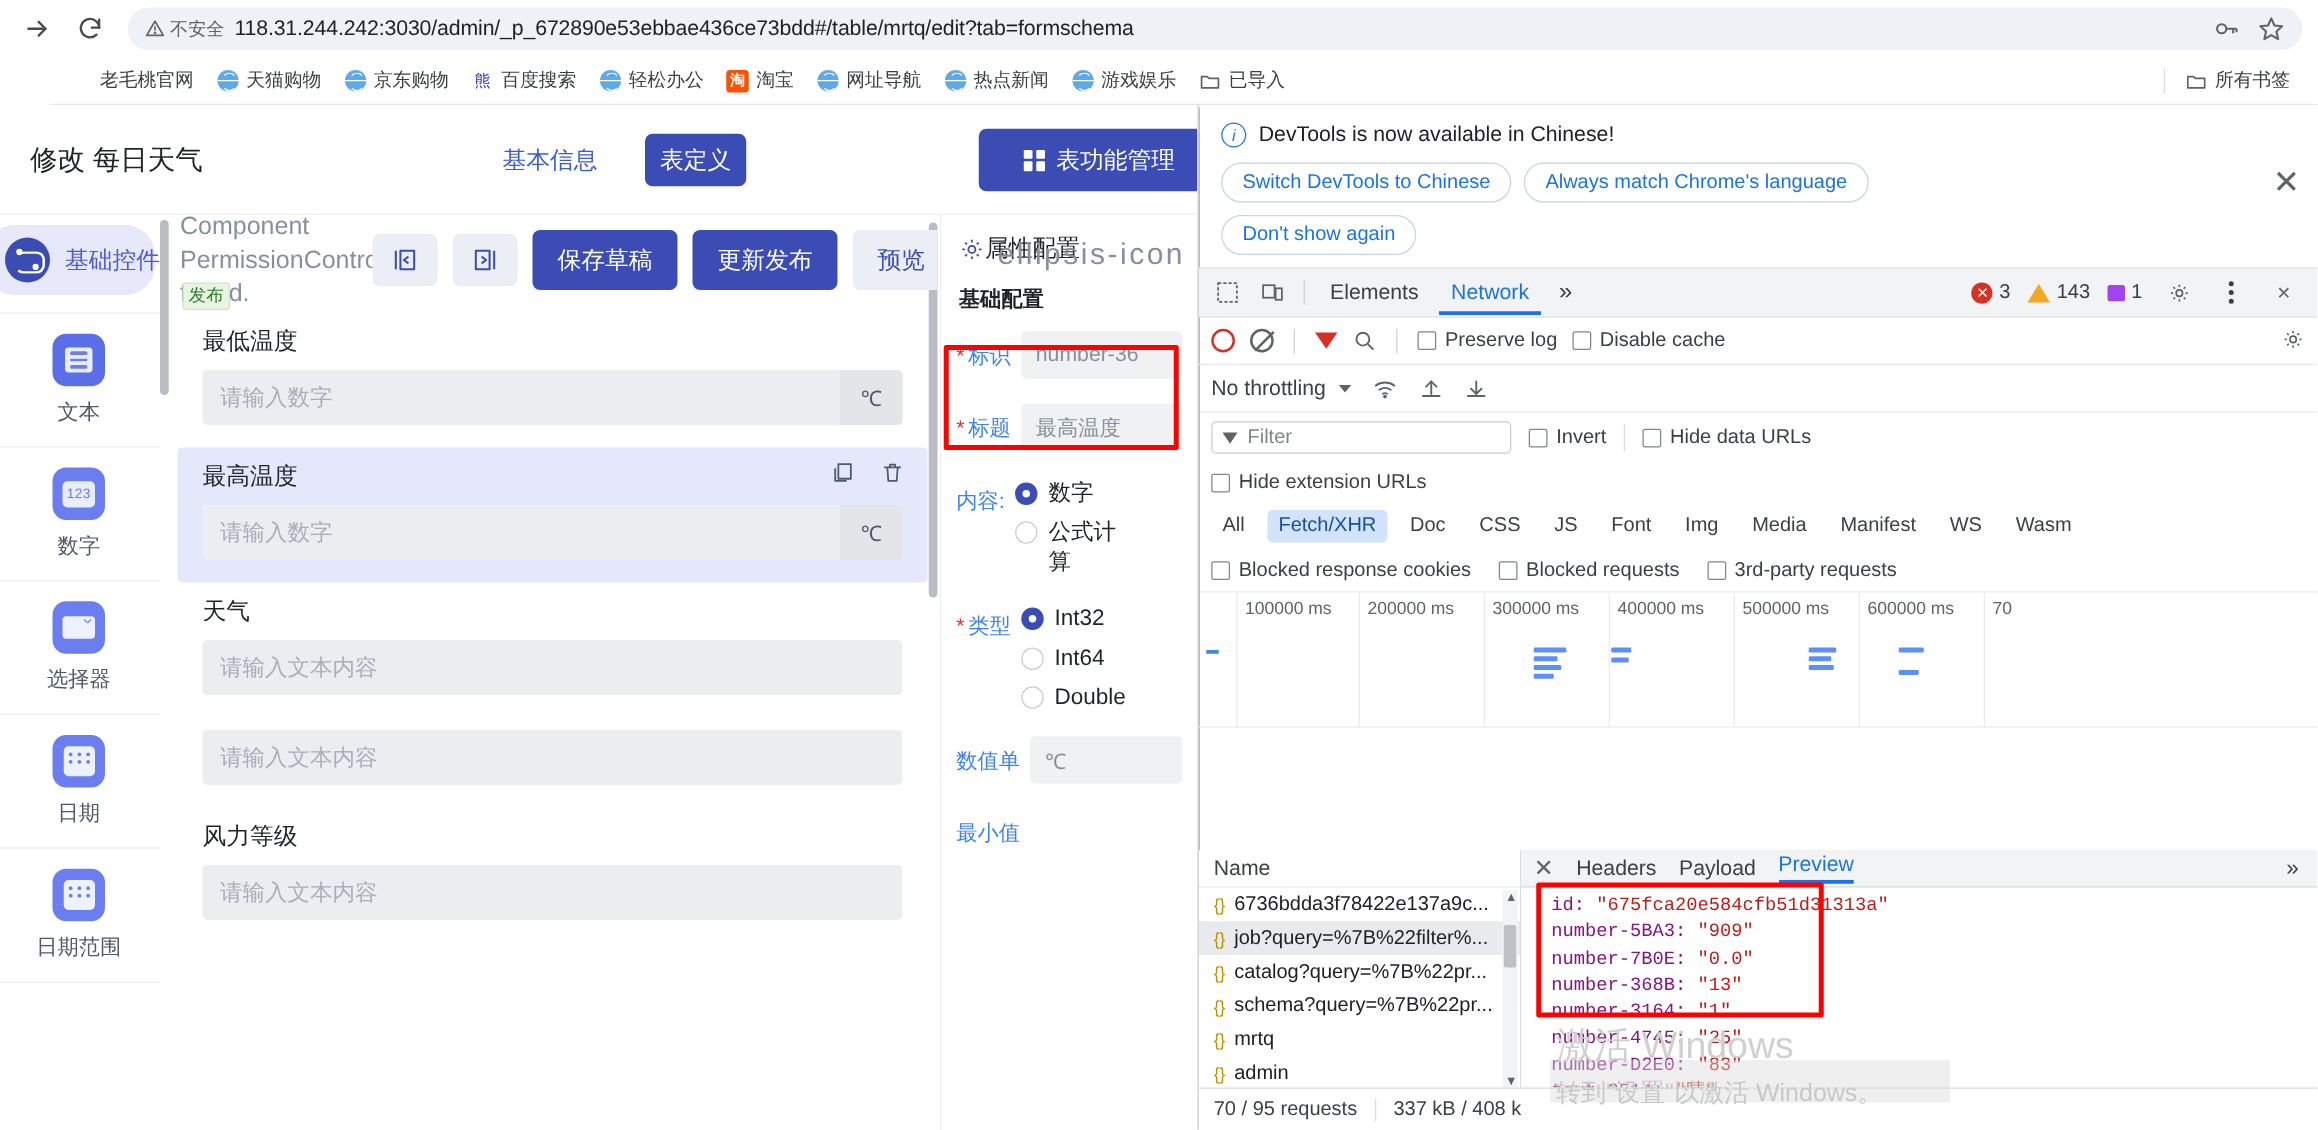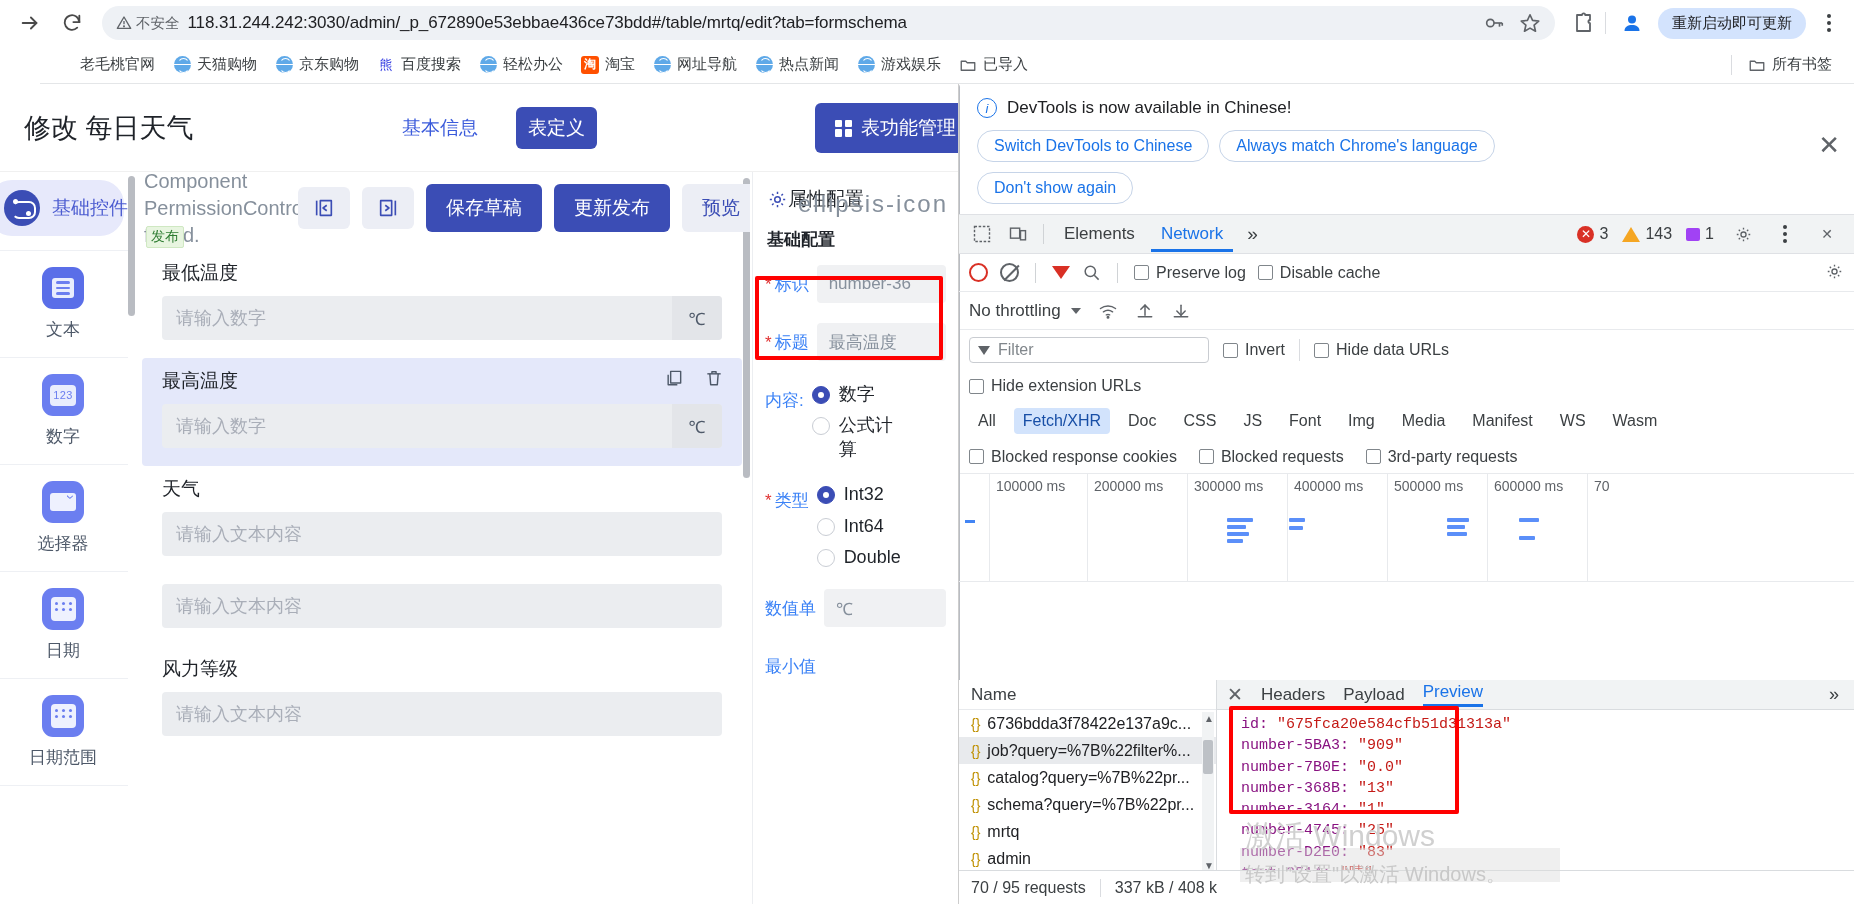--- a/index.html
+++ b/index.html
@@ -69,28 +69,28 @@
   
   .page-area { position:absolute; left:0; top:84px; width:1854px; height:820px; background:#fff; overflow:hidden; }
 
   
   .app-viewport { position:absolute; left:0; top:0; width:958px; height:820px; background:#ffffff; overflow:hidden; }
 
   .app-header {
     height:88px; display:flex; align-items:center; padding:0 24px; background:#fff;
     border-bottom:1px solid #f0f0f0; position:relative;
   }
-  .app-title { font-size:27px; color:#1f2329; white-space:nowrap; }
+  .app-title { font-size:22px; color:#1f2329; white-space:nowrap; }
   .app-tabs { position:absolute; left:390px; top:0; height:88px; display:flex; align-items:center; gap:26px; }
   .app-tab { font-size:19px; color:#3b5bdb; padding:8px 12px; border-radius:6px; cursor:pointer; white-space:nowrap; }
   .app-tab.active { background:#3b4db5; color:#ffffff; }
   .hdr-right { position:absolute; right:-18px; top:0; height:88px; display:flex; align-items:center; }
   .btn-feature {
     background:#3b4db5; color:#fff; font-size:19px; border-radius:6px;
-    padding:12px 20px; display:flex; align-items:center; gap:9px; white-space:nowrap; cursor:pointer;
+    padding:12px 36px; display:flex; align-items:center; gap:9px; white-space:nowrap; cursor:pointer;
   }
   .grid-ico { width:17px; height:17px; display:grid; grid-template-columns:1fr 1fr; grid-template-rows:1fr 1fr; gap:2.5px; }
   .grid-ico i { background:#fff; border-radius:1px; display:block; }
 
   
   .app-body { position:absolute; left:0; top:88px; width:958px; height:732px; }
 
   
   .widget-rail { position:absolute; left:-12px; top:8px; width:150px; }
   .rail-head {
@@ -340,38 +340,20 @@
             <line x1="12" y1="12" x2="21" y2="12"></line>
             <line x1="18" y1="12" x2="18" y2="16"></line>
             <line x1="21" y1="12" x2="21" y2="15"></line>
         </svg>
         <svg width="22" height="22" viewBox="0 0 24 24" fill="none" stroke="currentColor" stroke-width="1.8" stroke-linejoin="round">
           <polygon points="12 3 14.8 9.2 21.5 9.9 16.5 14.4 18 21 12 17.6 6 21 7.5 14.4 2.5 9.9 9.2 9.2"></polygon>
         </svg>
       </span>
     </div>
 
-    <div class="right-actions">
-      <svg width="24" height="24" viewBox="0 0 24 24" fill="none" stroke="#5f6368" stroke-width="1.8" stroke-linejoin="round">
-        <path d="M6 4h5a1.6 1.6 0 1 1 3.2 0H19v5a1.6 1.6 0 1 0 0 3.2V20H6z"></path>
-      </svg>
-      <span class="ext-sep"></span>
-      <span class="avatar-btn">
-        <svg width="24" height="24" viewBox="0 0 24 24" fill="#1a73e8">
-          <circle cx="12" cy="8.5" r="4"></circle>
-            <path d="M4.5 20c0-4.1 3.4-6 7.5-6s7.5 1.9 7.5 6z"></path>
-        </svg>
-      </span>
-      <span class="update-pill">重新启动即可更新</span>
-      <span class="kebab">
-          <i></i>
-          <i></i>
-          <i></i>
-        </span>
-    </div>
   </div>
 
   <div class="bookmarks-row">
     <div class="bm">
       <span class="fav"></span>
       <span>老毛桃官网</span>
     </div>
     <div class="bm">
       <span class="fav">
           <span class="globe"></span>

